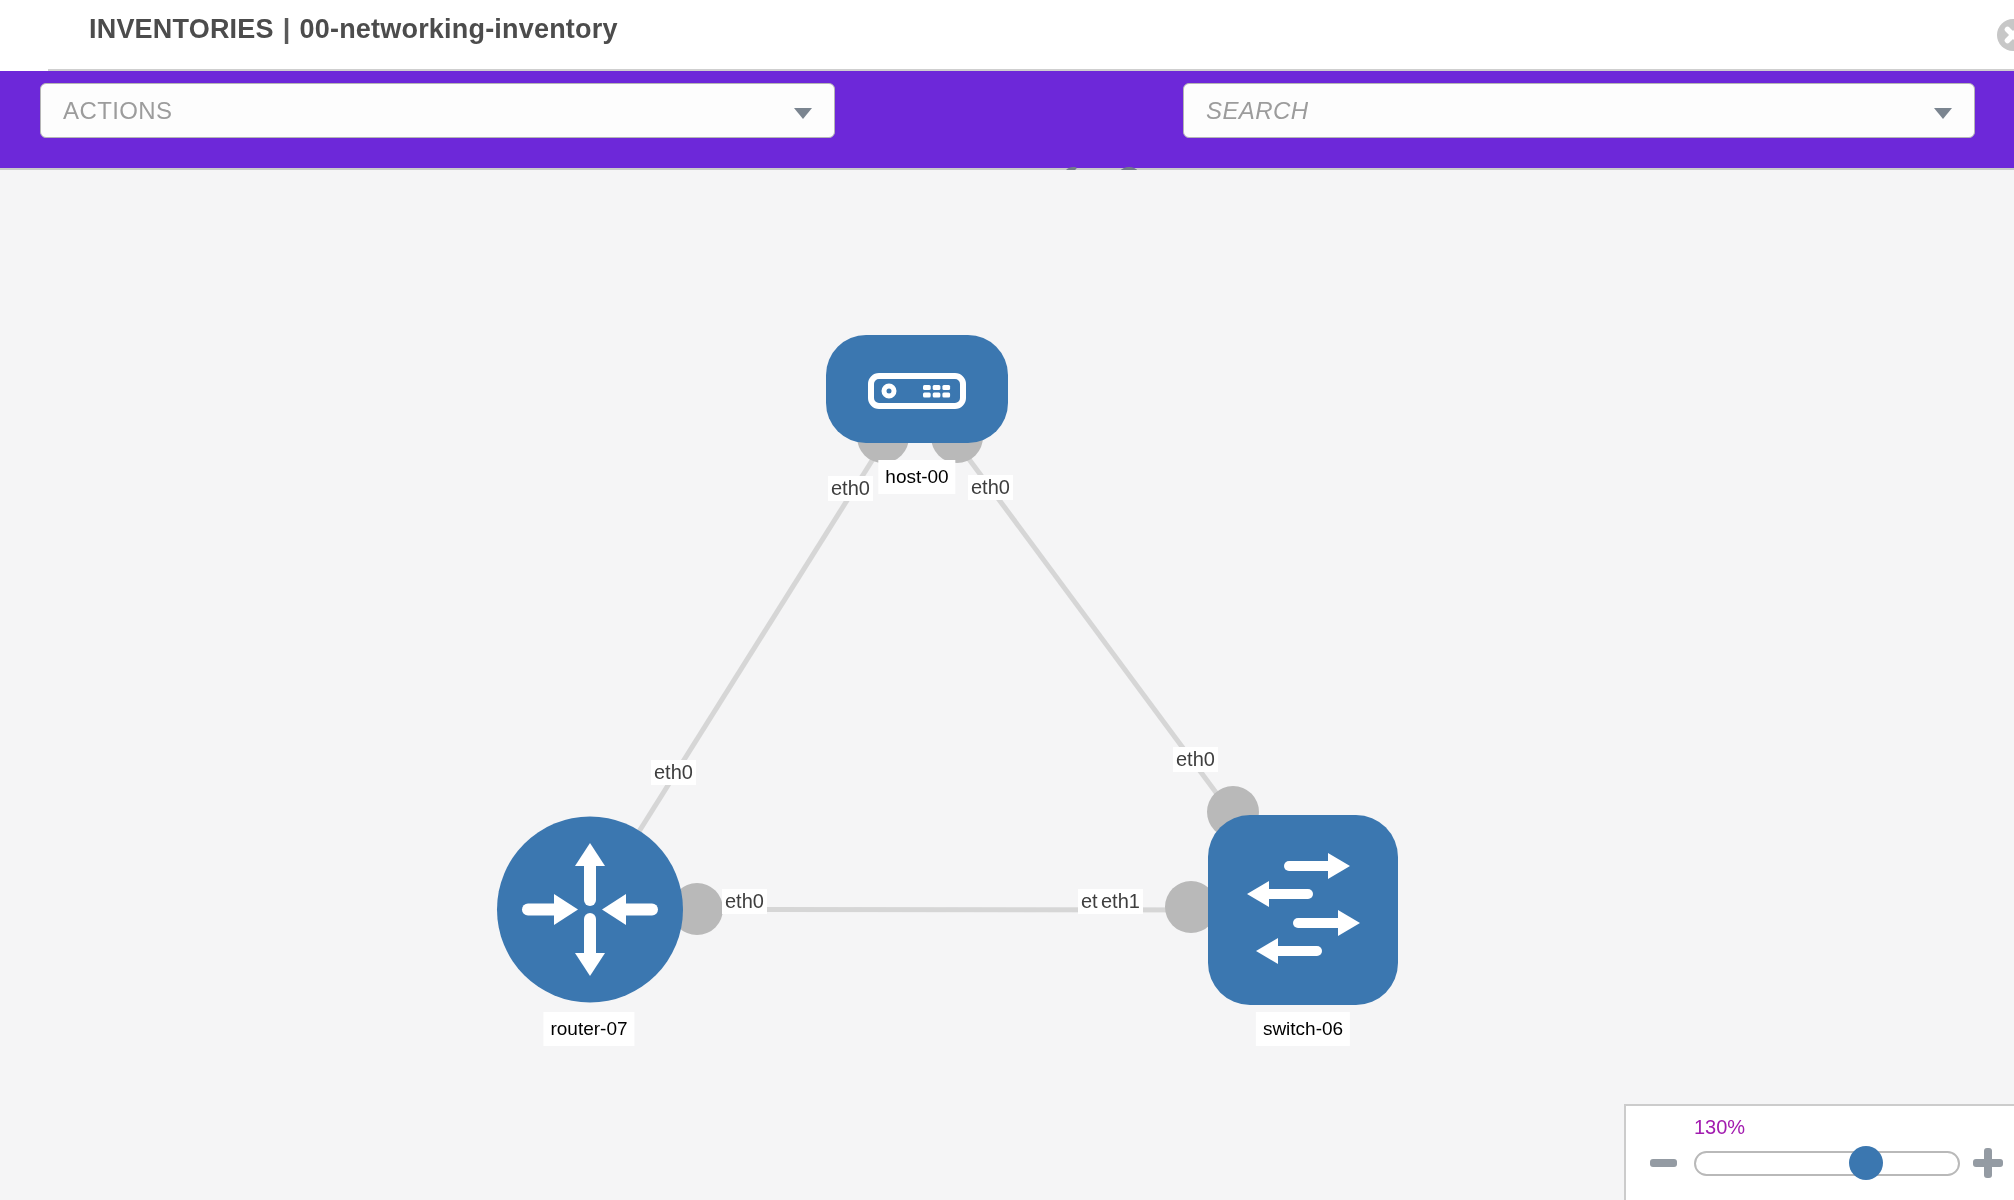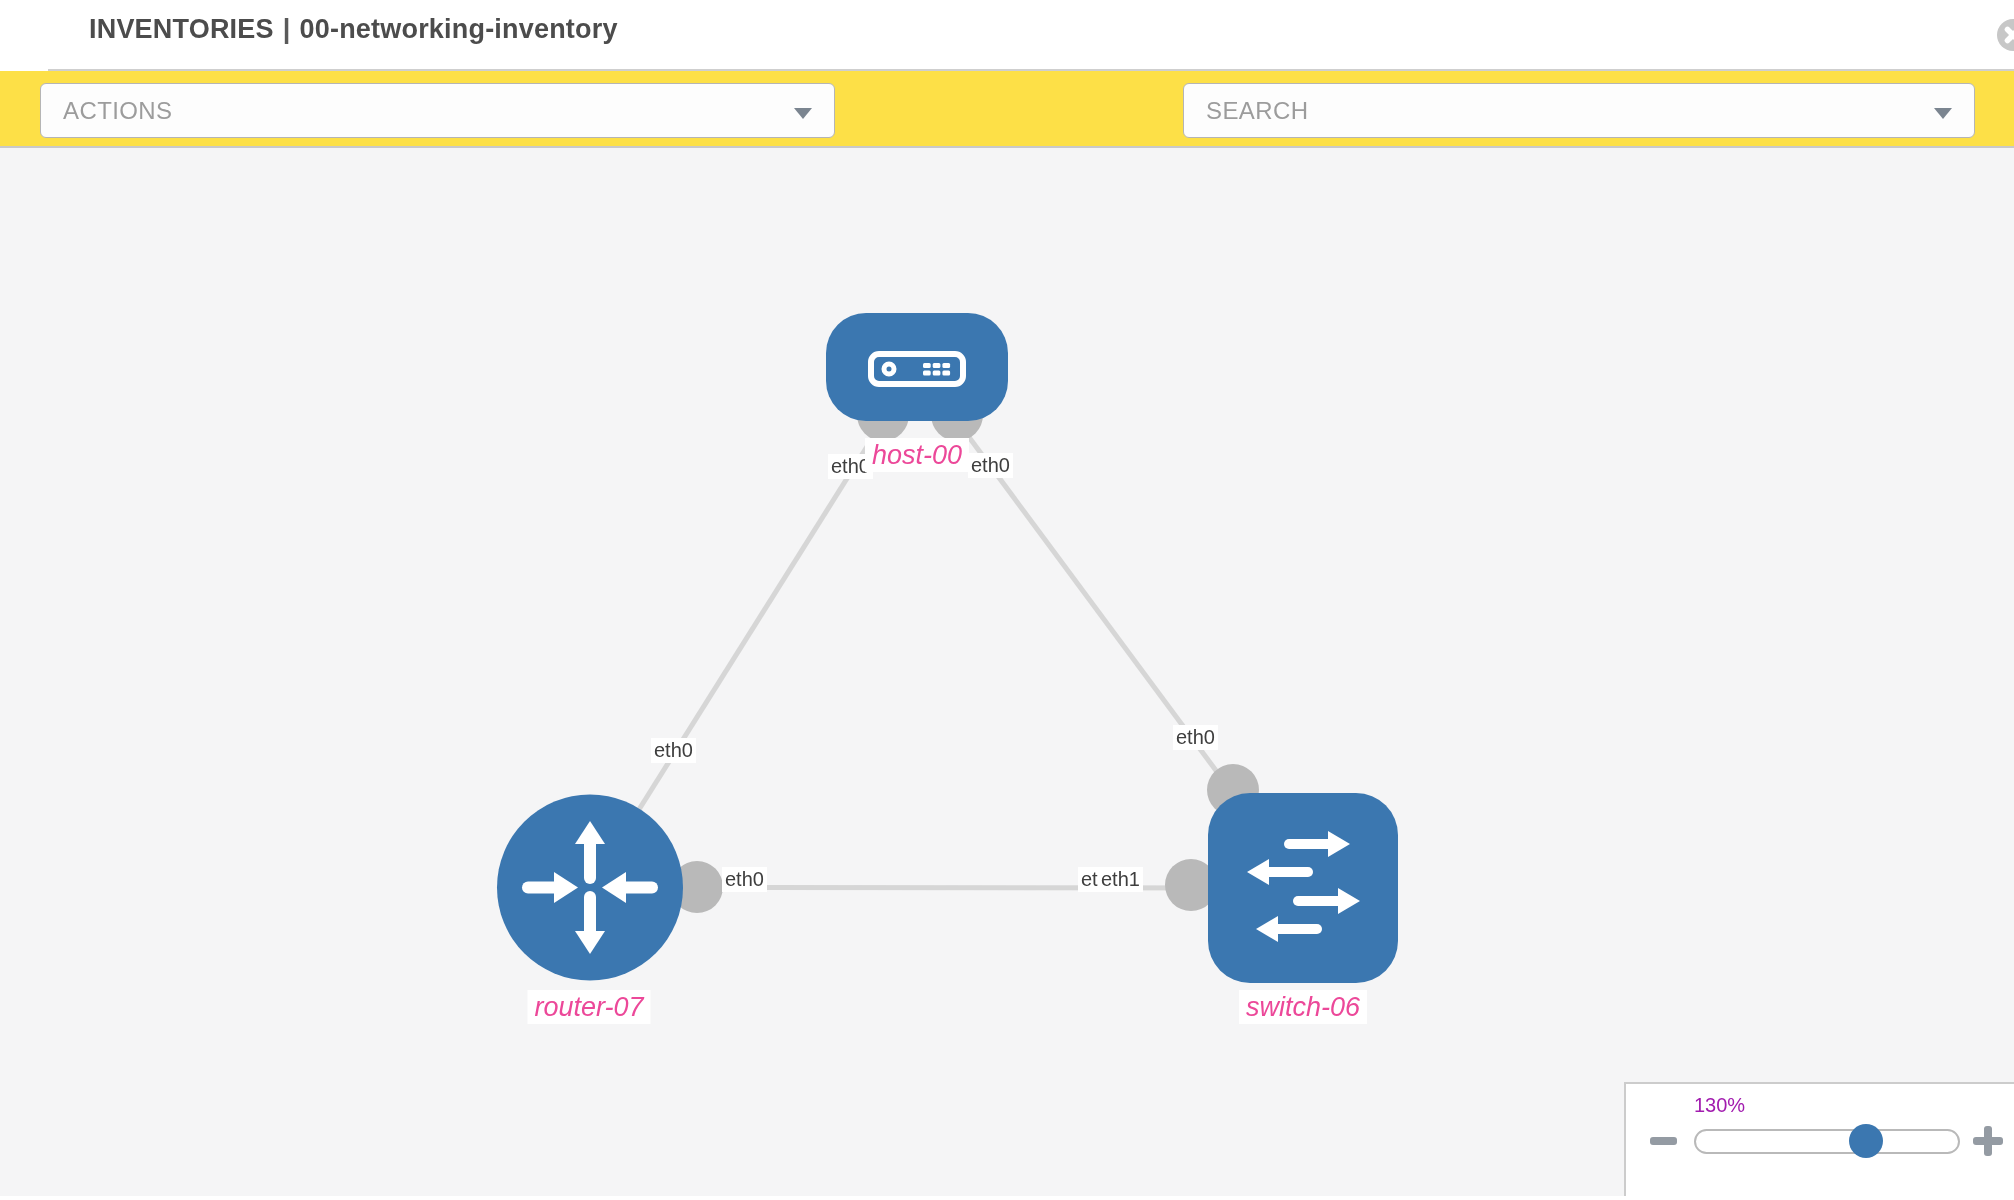--- a/index.html
+++ b/index.html
@@ -10,50 +10,50 @@
   .header { position:relative; width:100%; height:71px; background:#fff;
             border-bottom:2px solid #cfcfcf;margin-left:48px; }
   .title { position:absolute; left:41px; top:14px; font-size:27px; font-weight:bold;
            color:#4c4c4c; letter-spacing:.2px; }
   .title .sep { padding:0 9px; color:#5a5a5a; }
   .close-btn { position:absolute; right:33px; top:19px; width:32px; height:32px;
                border-radius:50%; background:#c7c7c7; cursor:pointer;
                display:flex; align-items:center; justify-content:center; }
 
   
-  .toolbar { position:relative; width:100%; height:77px; background:#fde047;
+  .toolbar { position:relative; width:100%; height:99px; background:#6d28d9;
              border-bottom:2px solid #c9c9c9; }
   .select-box { position:absolute; top:12px; height:55px; background:#fdfdfd;
                 border:1px solid #b5b5b5; border-radius:6px; cursor:pointer;
                 display:flex; align-items:center; padding:0 22px;
                 font-size:24px; color:#9c9c9c; letter-spacing:.4px; }
   .select-box .caret { position:absolute; right:22px; top:24px; width:0; height:0;
                        border-left:9px solid transparent; border-right:9px solid transparent;
                        border-top:11px solid #7b8590; }
   .actions-box { left:40px; width:795px; }
-  .search-box  { left:1183px; width:792px; }
+  .search-box  { left:1183px; width:792px;font-style:italic; }
   .tool-icon { position:absolute; top:96px; width:38px; height:38px; cursor:pointer; }
   .tool-icon svg { width:100%; height:100%; fill:#717c89; }
 
   
   .canvas { position:relative; width:2014px; height:1048px; background:#f5f5f6; overflow:hidden; }
   .net-svg { position:absolute; left:0; top:0; }
 
   .edge { stroke:#d6d6d6; stroke-width:5; fill:none; }
   .port { fill:#b9b9b9; }
   .node-fill { fill:#3b77b0; }
   .icon-stroke { stroke:#ffffff; fill:none; }
   .icon-fill { fill:#ffffff; }
 
   
   .eth-label { position:absolute; background:#fff; color:#3e3e3e; font-size:20px;
                line-height:25px; padding:0 3px; white-space:nowrap; z-index:3; }
-  .node-label { position:absolute; background:#fff; color:#ec4899; font-size:27px;
+  .node-label { position:absolute; background:#fff; color:#000000; font-size:19px;
                 line-height:34px; padding:0 7px; white-space:nowrap;
-                transform:translateX(-50%); z-index:3;font-style:italic; }
+                transform:translateX(-50%); z-index:3; }
 
   
   .zoom-panel { position:absolute; left:1624px; top:934px; width:392px; height:130px;
                 background:#fff; border:2px solid #cccccc; z-index:5; }
   .zoom-pct { position:absolute; left:68px; top:10px; width:266px; text-align:left;
               font-size:20px; color:#a21caf; }
   .zoom-minus { position:absolute; left:24px; top:53px; width:27px; height:8px;
                 background:#949ba3; border-radius:3px; cursor:pointer; }
   .zoom-track { position:absolute; left:68px; top:45px; width:266px; height:25px;
                 background:#fff; border:2px solid #b9b9b9; border-radius:13px; cursor:pointer; }

